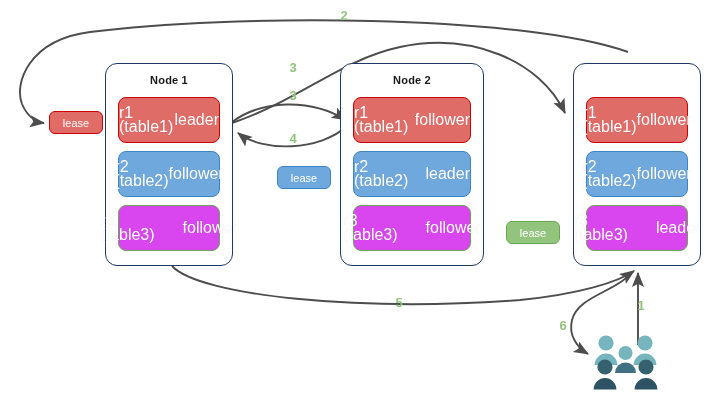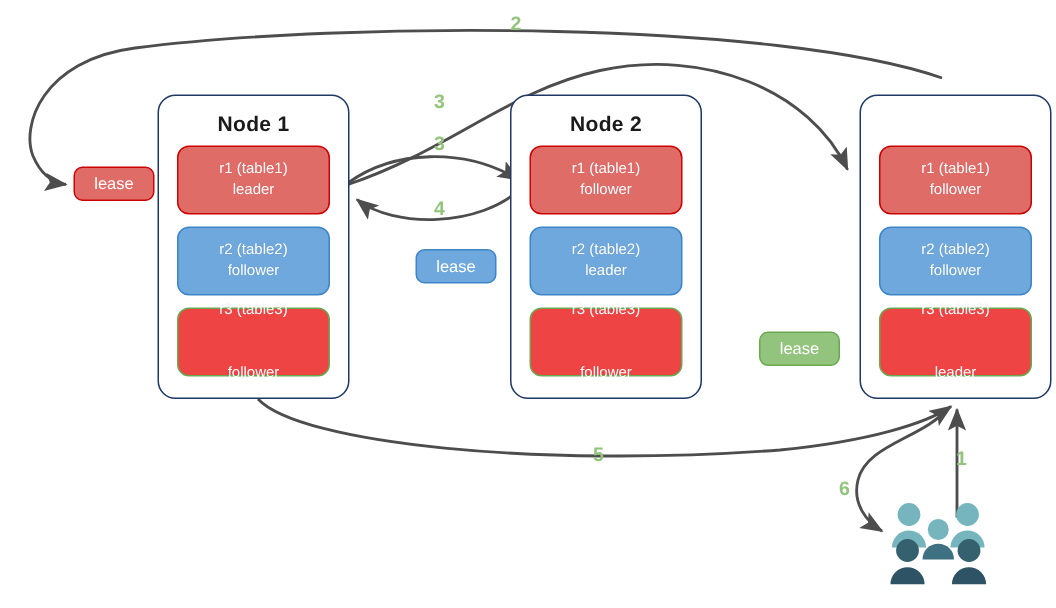--- a/index.html
+++ b/index.html
@@ -31,45 +31,45 @@
     border-radius: 12px;
     background: #ffffff;
     z-index: 2;
   }
   .node-title {
     position: absolute;
     left: 0;
     right: 0;
     top: 10px;
     text-align: center;
-    font-size: 14px;
+    font-size: 11px;
     font-weight: bold;
     color: #1a1a1a;
     letter-spacing: .2px;
   }
   .replica {
     position: absolute;
     left: 12px;
     right: 12px;
     height: 46px;
     box-sizing: border-box;
     border-radius: 8px;
     display: flex;
-    flex-direction: column;
+    flex-direction: row;
     align-items: center;
     justify-content: center;
     color: #ffffff;
-    font-size: 10px;
+    font-size: 16px;
     line-height: 14px;
     text-shadow: 0 0 1px rgba(0,0,0,.12);
   }
   .replica span { display: block; }
   .rep-red   { background: #e06c68; border: 1.4px solid #cc0000; }
   .rep-blue  { background: #6fa8dc; border: 1.4px solid #3d85c6; }
-  .rep-green { background: #ef4444; border: 1.4px solid #6aa84f; gap: 28px; }
+  .rep-green { background: #d946ef; border: 1.4px solid #6aa84f; gap: 28px; }
   .r1 { top: 33px; }
   .r2 { top: 87px; }
   .r3 { top: 141px; }
 
   .lease-chip {
     position: absolute;
     box-sizing: border-box;
     height: 23px;
     border-radius: 6px;
     display: flex;
@@ -133,21 +133,21 @@
     <div class="replica rep-blue r2">
       <span>r2 (table2)</span>
       <span>follower</span>
     </div>
     <div class="replica rep-green r3">
       <span>r3 (table3)</span>
       <span>follower</span>
     </div>
   </div>
 
-  <div class="node-box" style="left:340px; top:63px; width:128px; height:203px;">
+  <div class="node-box" style="left:340px; top:63px; width:144px; height:203px;">
     <div class="node-title">Node 2</div>
     <div class="replica rep-red r1">
       <span>r1 (table1)</span>
       <span>follower</span>
     </div>
     <div class="replica rep-blue r2">
       <span>r2 (table2)</span>
       <span>leader</span>
     </div>
     <div class="replica rep-green r3">

